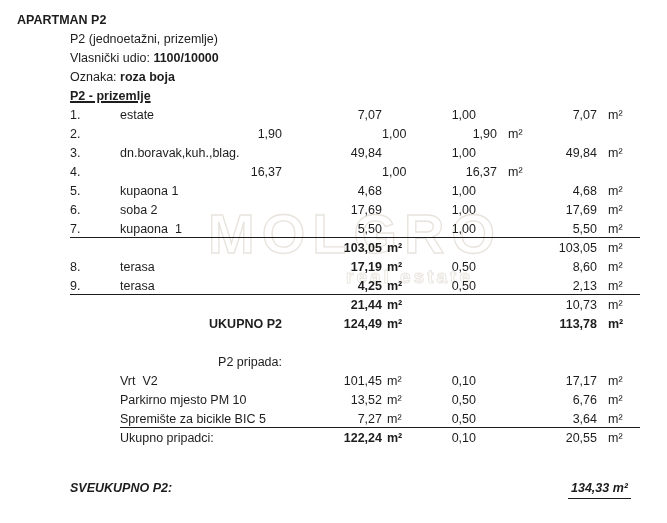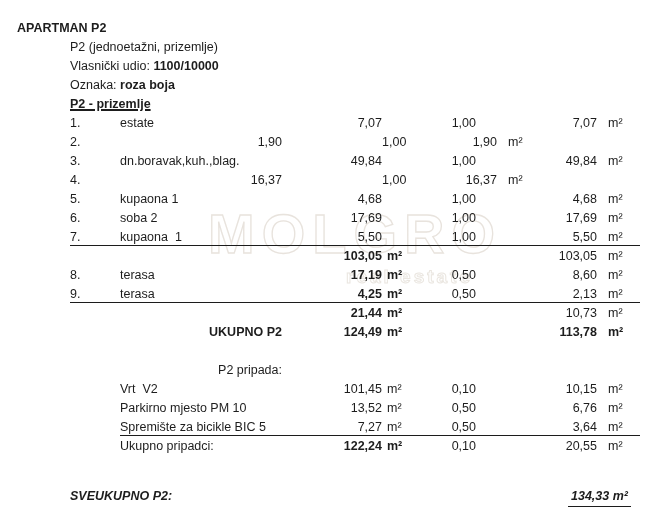--- a/index.html
+++ b/index.html
@@ -1,21 +1,21 @@
 <!DOCTYPE html>
 <html><head>
 <meta charset="utf-8">
 <style>
   html,body{margin:0;padding:0;}
   body{
     width:667px;height:523px;background:#ffffff;overflow:hidden;position:relative;
     font-family:"Liberation Sans","DejaVu Sans",sans-serif;
     font-size:12.5px;color:#1d1d1d;
   }
-  .doc{position:relative;z-index:1;padding:11px 0 0 17px;margin-top:8px;}
+  .doc{position:relative;z-index:1;padding:11px 0 0 17px;}
   .hdr-line{line-height:19px;height:19px;white-space:pre;}
   .ind{margin-left:53px;}
   .b{font-weight:bold;}
   .u-title{font-weight:bold;text-decoration:underline;text-decoration-thickness:1.5px;}
   #table{margin-left:53px;width:570px;}
   .row{
     display:grid;
     grid-template-columns:50px 162px 100px 30px 85px 100px 43px;
     height:19px;line-height:19px;position:relative;
   }
@@ -179,21 +179,21 @@
         <div class="c-b"></div>
         <div class="c-c"></div>
         <div class="c-cu"></div>
       </div>
       <div class="row">
         <div class="c-num"></div>
         <div class="c-name">Vrt  V2</div>
         <div class="c-a">101,45</div>
         <div class="c-au">m²</div>
         <div class="c-b">0,10</div>
-        <div class="c-c">10,15</div>
+        <div class="c-c">17,17</div>
         <div class="c-cu">m²</div>
       </div>
       <div class="row">
         <div class="c-num"></div>
         <div class="c-name">Parkirno mjesto PM 10</div>
         <div class="c-a">13,52</div>
         <div class="c-au">m²</div>
         <div class="c-b">0,50</div>
         <div class="c-c">6,76</div>
         <div class="c-cu">m²</div>

